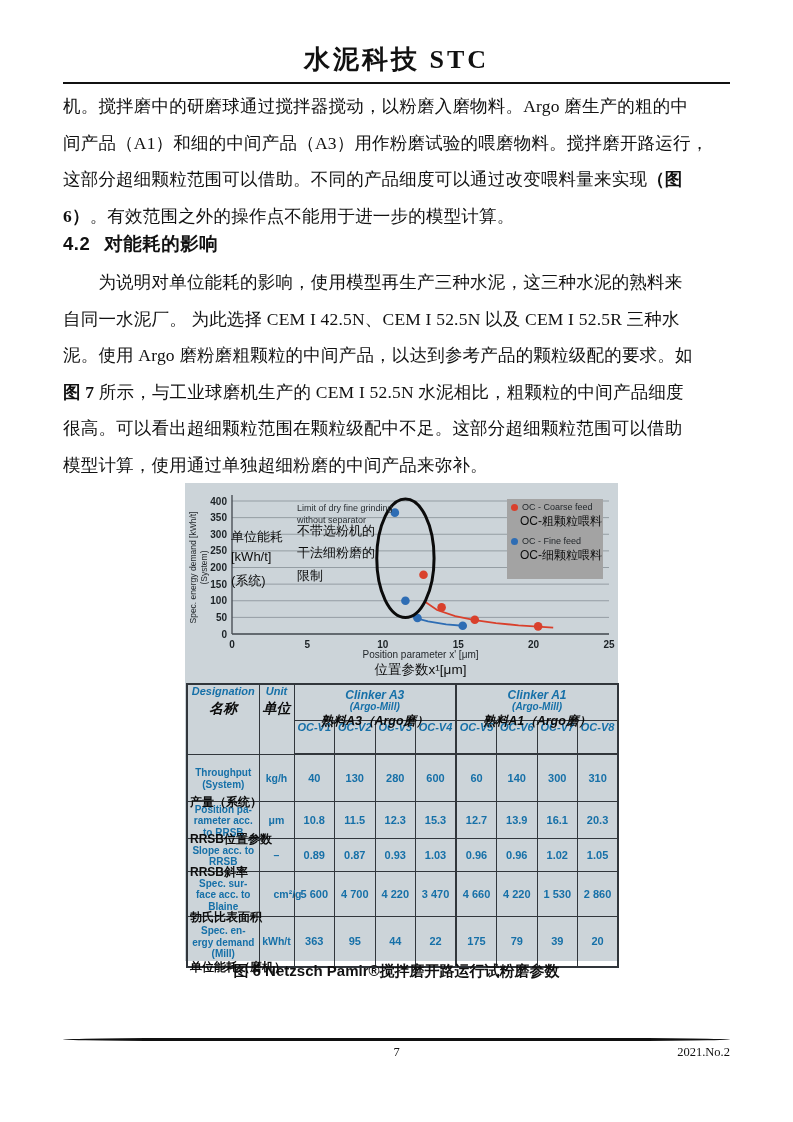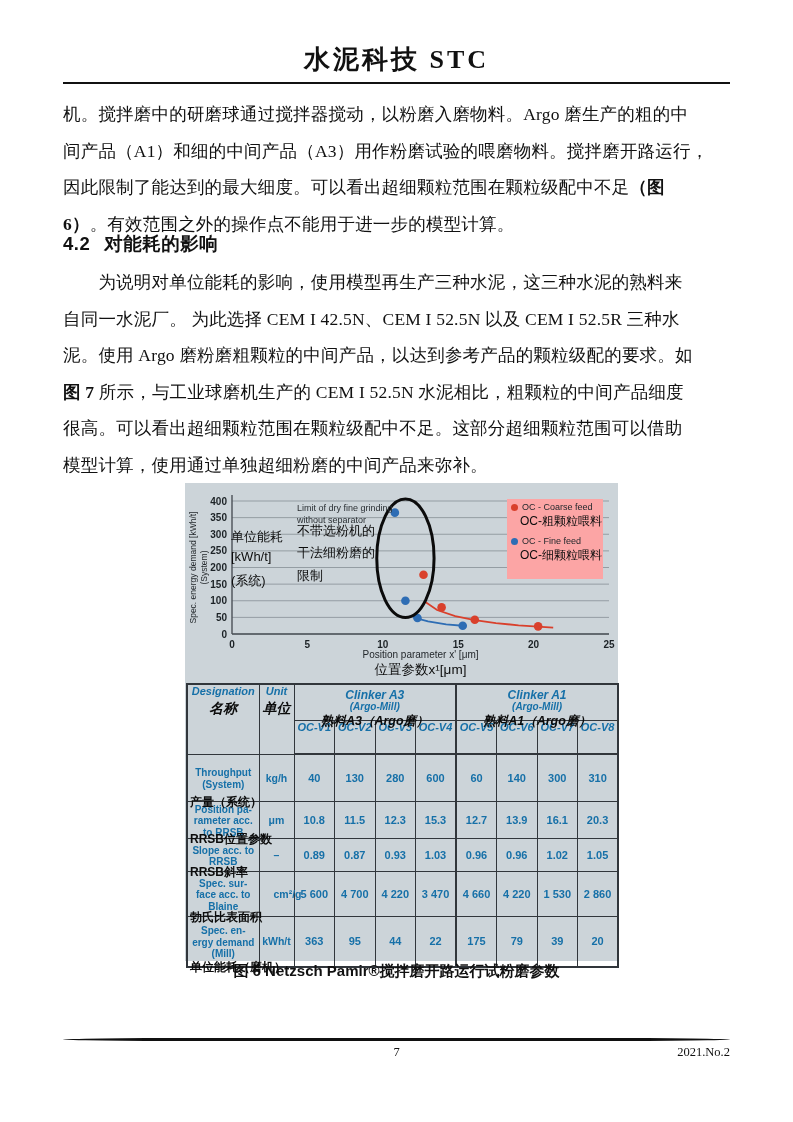--- a/index.html
+++ b/index.html
@@ -12,21 +12,21 @@
   .head-rule{position:absolute;top:82px;left:63px;width:667px;height:2px;background:#111;}
 
   
   .para{position:absolute;left:63px;width:668px;font-size:17.5px;line-height:36.5px;
         letter-spacing:0.2px;}
   .para .line{white-space:nowrap;}
   .para .bold{font-weight:bold;}
   .sec-head{position:absolute;left:63px;top:231px;font-family:"Liberation Sans","DejaVu Sans",sans-serif;
             font-weight:bold;font-size:18.5px;letter-spacing:0.5px;}
   .sec-head .num{margin-right:14px;}
-  #p1{top:96px;}
+  #p1{top:88px;}
   #p2{top:264px;}
 
   
   .figure{position:absolute;left:185px;top:483px;width:433px;height:478px;background:#ccd4d9;}
   .chart{position:absolute;left:0;top:0;width:433px;height:200px;
          font-family:"Liberation Sans","DejaVu Sans",sans-serif;}
   .chart svg{position:absolute;left:0;top:0;overflow:visible;}
   .grid{stroke:#949da3;stroke-width:1;}
   .axis{stroke:#4a5056;stroke-width:1.4;}
   .tick{font:600 10px "Liberation Sans","DejaVu Sans",sans-serif;fill:#1c2226;}
@@ -88,21 +88,21 @@
 <body>
 
 <div class="page">
 
   <div class="doc-title">水泥科技 STC</div>
   <div class="head-rule"></div>
 
   <div class="para" id="p1">
       <div class="line"><span>机。搅拌磨中的研磨球通过搅拌器搅动，以粉磨入磨物料。Argo 磨生产的粗的中</span></div>
       <div class="line"><span>间产品（A1）和细的中间产品（A3）用作粉磨试验的喂磨物料。搅拌磨开路运行，</span></div>
-      <div class="line"><span>因此限制了能达到的最大细度。可以看出超细颗粒范围在颗粒级配中不足</span><span class="bold">（图</span></div>
+      <div class="line"><span>这部分超细颗粒范围可以借助。不同的产品细度可以通过改变喂料量来实现</span><span class="bold">（图</span></div>
       <div class="line"><span class="bold">6）</span><span>。有效范围之外的操作点不能用于进一步的模型计算。</span></div>
     </div>
 
   <div class="sec-head">
     <span class="num">4.2</span><span>对能耗的影响</span>
   </div>
 
   <div class="para" id="p2">
       <div class="line"><span>　　为说明对单位能耗的影响，使用模型再生产三种水泥，这三种水泥的熟料来</span></div>
       <div class="line"><span>自同一水泥厂。 为此选择 CEM I 42.5N、CEM I 52.5N 以及 CEM I 52.5R 三种水</span></div>
@@ -163,21 +163,21 @@
       <div class="ann-en">Limit of dry fine grinding
 without separator</div>
       <div class="ann-zh" style="top:39px">不带选粉机的</div>
       <div class="ann-zh" style="top:61px">干法细粉磨的</div>
       <div class="ann-zh" style="top:84px">限制</div>
 
       <div class="energy-zh" style="top:45px">单位能耗</div>
       <div class="energy-zh" style="top:66px">[kWh/t]</div>
       <div class="energy-zh" style="top:89px">(系统)</div>
 
-      <div class="legend" id="legend" style="background: #fca5a5;">
+      <div class="legend" id="legend" style="background: #a3a3a3;">
         <div class="lrow">
           <span class="leg-dot" style="background: rgb(217, 64, 44);"></span>
           <span>OC - Coarse feed</span>
         </div>
         <div class="lzh">OC-粗颗粒喂料</div>
         <div class="lrow">
           <span class="leg-dot" style="background: rgb(46, 109, 180);"></span>
           <span>OC - Fine feed</span>
         </div>
         <div class="lzh">OC-细颗粒喂料</div>

